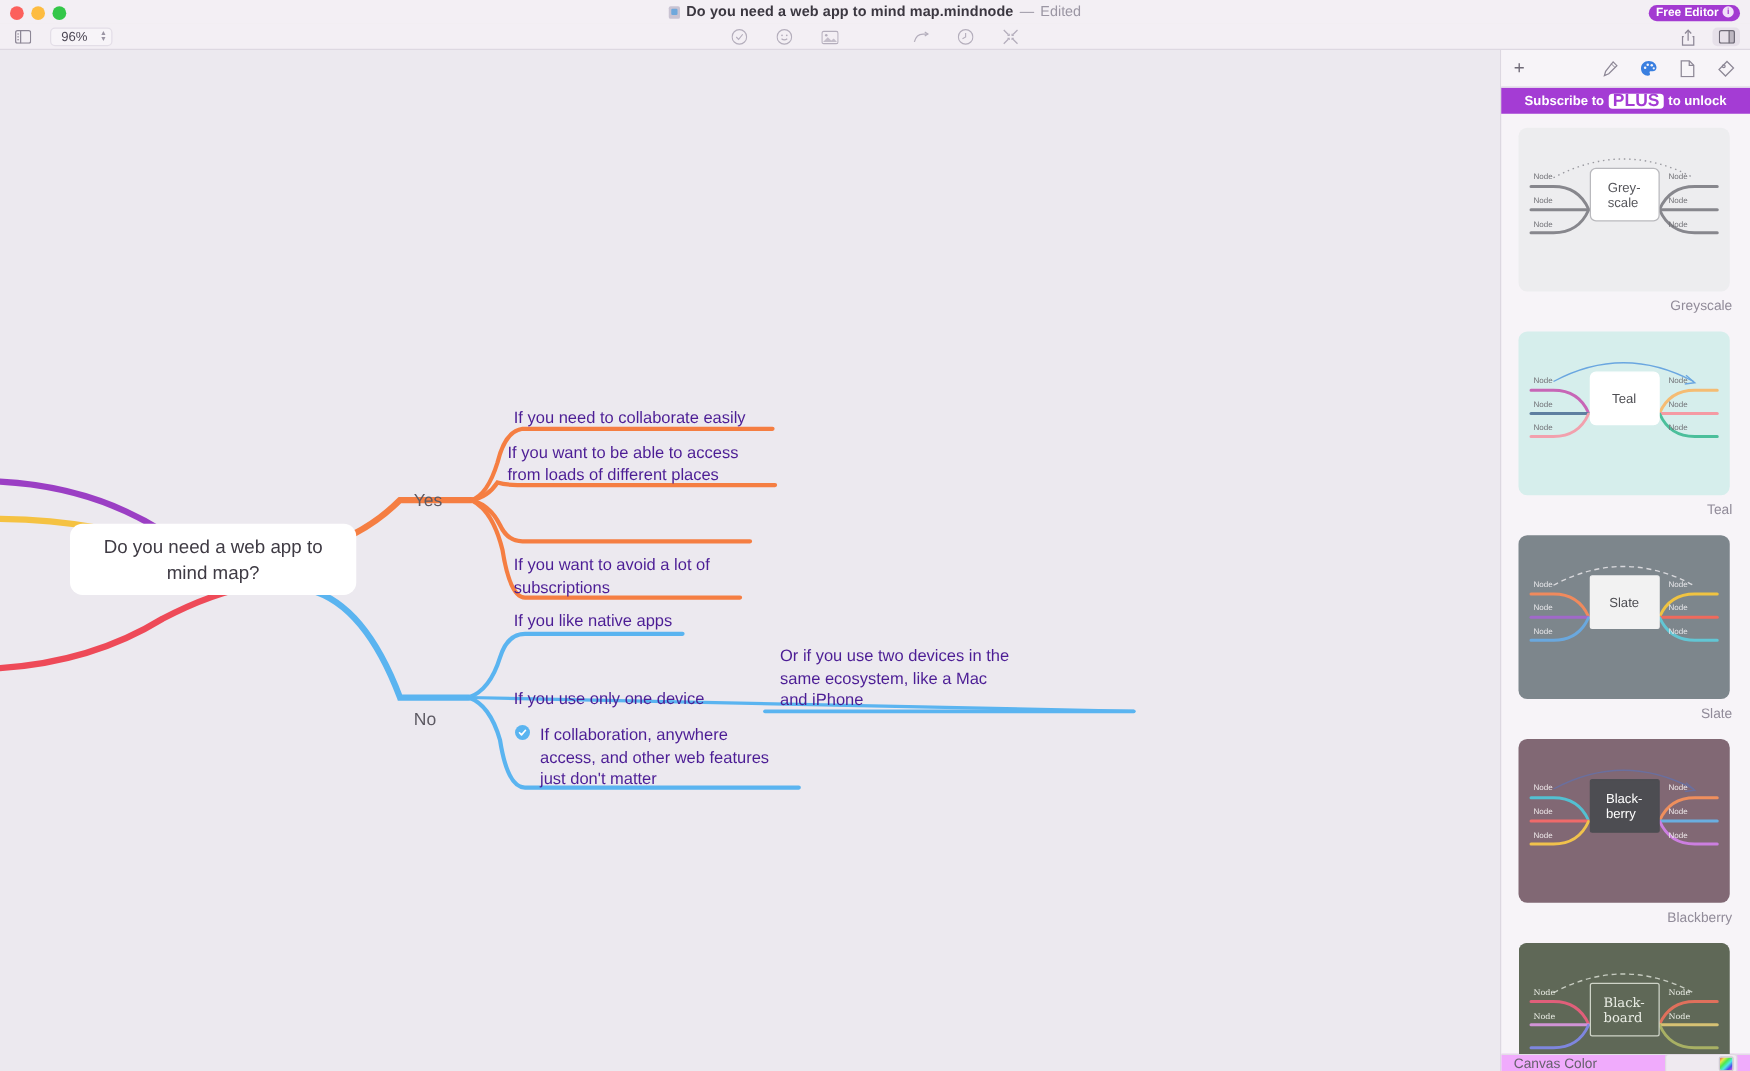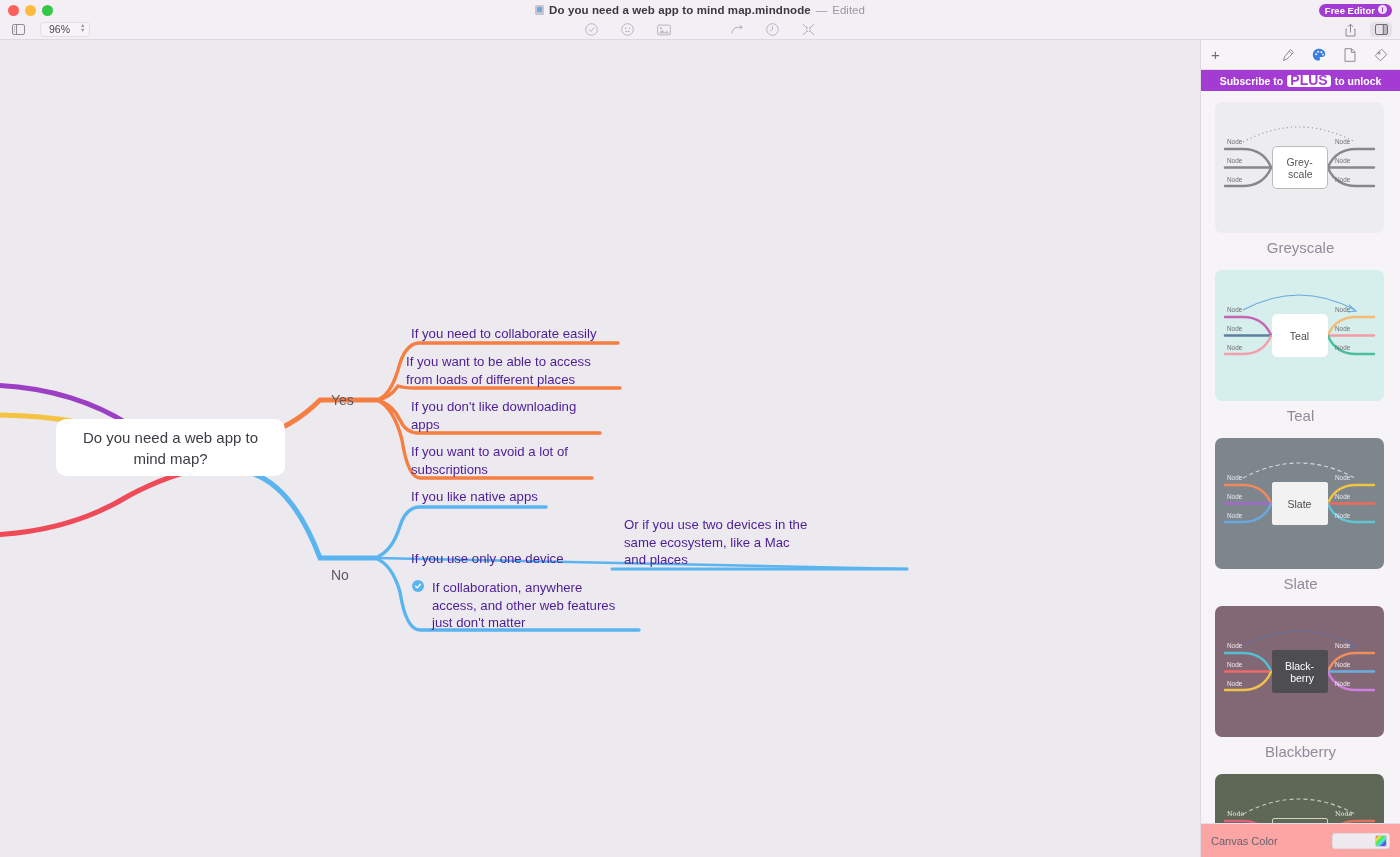--- a/index.html
+++ b/index.html
@@ -51,21 +51,21 @@
   }
 
   
   .toolbar {
     position: absolute; top: 19px; left: 0; width: 1400px; height: 21px;
     background: #f3eff4; border-bottom: 1px solid #ddd8e1;
   }
   .tb-left { position: absolute; left: 10px; top: 0; height: 21px; display: flex; align-items: center; gap: 14px; }
   .tb-icon-btn { width: 16px; height: 16px; display: flex; align-items: center; justify-content: center; color: #8d8796; }
   .zoom-field {
-    display: flex; align-items: flex-start; gap: 10px;
+    display: flex; align-items: center; gap: 10px;
     border: 1px solid #e3dee7; border-radius: 4px; background: #f7f4f8;
     height: 15px; padding: 0 4px 0 8px;
   }
   .zoom-val { font-size: 10.5px; color: #4c4754; }
   .stepper { display: flex; flex-direction: column; align-items: center; gap: 1px; color: #9a94a3; }
   .stepper span { font-size: 5.5px; line-height: 4px; }
 
   .tb-center {
     position: absolute; left: 0; top: 0; width: 1400px; height: 21px;
     display: flex; align-items: center; justify-content: center; gap: 21px;
@@ -136,31 +136,31 @@
 
   .themes {
     flex: 1; overflow-y: auto; padding: 11px 14px 0 14px;
   }
   .theme { margin-bottom: 14px; }
   .theme-card {
     width: 169px; height: 131px; border-radius: 7px; position: relative; overflow: hidden;
   }
   .theme-card svg { position: absolute; top: 0; left: 0; }
   .theme-name {
-    text-align: center; font-size: 15px; color: #918b99; margin-top: 6px;
+    text-align: right; font-size: 11px; color: #918b99; margin-top: 6px;
   }
   .mini-center {
-    position: absolute; left: 56.5px; top: 44px; width: 56px; height: 43px;
-    display: flex; align-items: center; justify-content: center; text-align: right;
+    position: absolute; left: 56.5px; top: 32px; width: 56px; height: 43px;
+    display: flex; align-items: center; justify-content: center; text-align: left;
     font-size: 10.5px; line-height: 12px; white-space: pre-line;
   }
   .mini-node-lbl { position: absolute; font-size: 6.2px; }
 
   .canvas-color-bar {
-    height: 34px; border-top: 1px solid #e2dde6; background: #fca5a5;
+    height: 14px; border-top: 1px solid #e2dde6; background: #f0abfc;
     display: flex; align-items: center; padding: 0 10px; gap: 8px;
   }
   .cc-label { font-size: 11px; color: #66616d; flex: 1; }
   .cc-well {
     width: 58px; height: 16px; border-radius: 3px;
     background: #efeaf0; border: 1px solid #e0dae2;
     display: flex; align-items: center; justify-content: flex-end; padding-right: 2px;
   }
   .cc-swatch {
     width: 12px; height: 12px; border-radius: 2px; border: 1px solid #cfc9d2;
@@ -296,30 +296,28 @@
     </svg>
 
     <div class="central-node">Do you need a web app to mind map?</div>
 
     <div class="branch-label" style="left:331px; top:352px;">Yes</div>
     <div class="branch-label" style="left:331px; top:527px;">No</div>
 
     <div class="node-text" style="left:411px; top:285px;">If you need to collaborate easily</div>
     <div class="node-text" style="left:406px; top:313px;">If you want to be able to access
 from loads of different places</div>
-    <div class="node-text" style="left:411px; top:358px;">If you don't like downloading
-apps</div>
     <div class="node-text" style="left:411px; top:403px;">If you want to avoid a lot of
 subscriptions</div>
 
     <div class="node-text" style="left:411px; top:448px;">If you like native apps</div>
     <div class="node-text" style="left:411px; top:510px;">If you use only one device</div>
     <div class="node-text" style="left:624px; top:476px;">Or if you use two devices in the
 same ecosystem, like a Mac
-and places</div>
+and iPhone</div>
 
     <div class="task-check" style="left:412px; top:540px;">
       <svg width="8" height="8" viewBox="0 0 8 8">
           <path d="M1.6 4.2 L3.2 5.9 L6.4 2.2" fill="none" stroke="#ffffff" stroke-width="1.3" stroke-linecap="round" stroke-linejoin="round"></path>
         </svg>
     </div>
     <div class="node-text" style="left:432px; top:539px;">If collaboration, anywhere
 access, and other web features
 just don't matter</div>
   </div>

